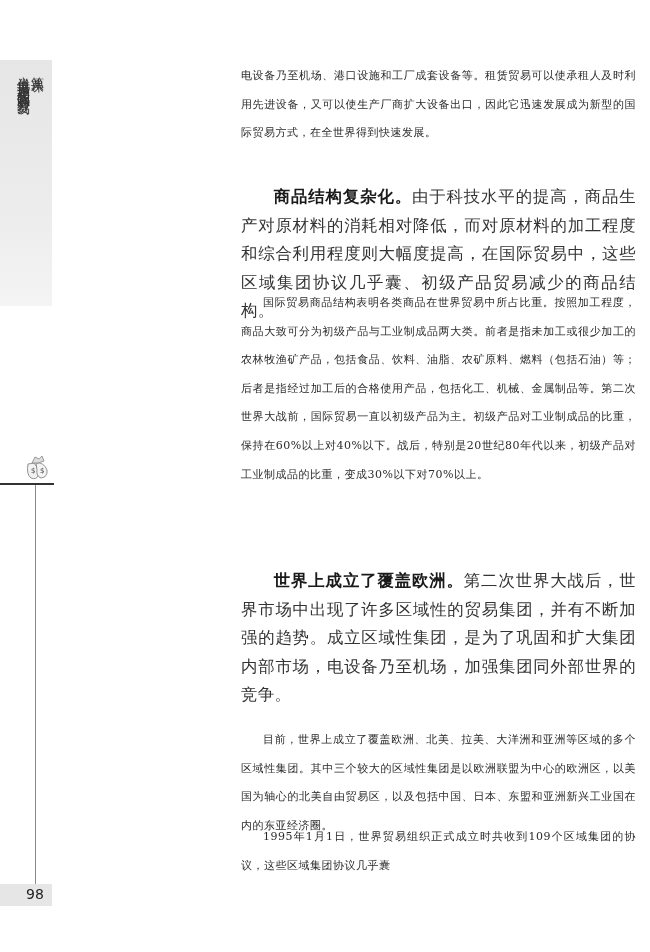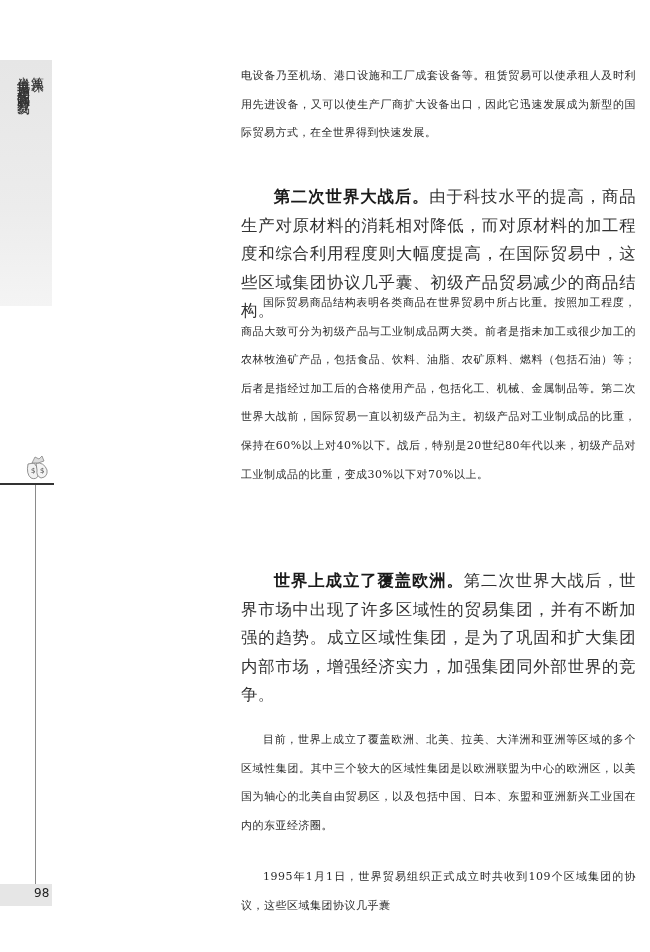--- a/index.html
+++ b/index.html
@@ -65,24 +65,24 @@
     .page-num-band {
       position: absolute;
       left: 0;
       top: 884px;
       width: 52px;
       height: 22px;
       background: #e6e6e6;
     }
     .page-num {
       position: absolute;
-      left: 34px;
+      left: 26px;
       top: 886px;
       font-family: "DejaVu Sans", "Liberation Sans", sans-serif;
-      font-size: 12px;
+      font-size: 14px;
       color: #222;
     }
     .content {
       position: absolute;
       left: 241px;
       top: 62px;
       width: 395px;
     }
     .para {
       font-size: 11px;
@@ -97,21 +97,21 @@
       letter-spacing: 0.3px;
       color: #333;
     }
     .indent { text-indent: 2em; }
     .head { font-weight: bold; color: #1a1a1a; }
     .p1 { position: absolute; top: 0; }
     .p2 { position: absolute; top: 121px; }
     .p3 { position: absolute; top: 227px; }
     .p4 { position: absolute; top: 505px; }
     .p5 { position: absolute; top: 664px; }
-    .p6 { position: absolute; top: 761px; margin-top: 40px; }
+    .p6 { position: absolute; top: 761px; }
   </style>
 </head>
 <body>
 
 <div class="side-band"></div>
 <div class="side-title">
   <span class="lesson">第八课</span>
   <span>当代世界市场和我国的对外贸易</span>
 </div>
 
@@ -126,22 +126,22 @@
 </div>
 <div class="side-rule"></div>
 <div class="side-vline"></div>
 
 <div class="page-num-band"></div>
 <div class="page-num">98</div>
 
 <div class="content">
   <p class="para p1">电设备乃至机场、港口设施和工厂成套设备等。租赁贸易可以使承租人及时利用先进设备，又可以使生产厂商扩大设备出口，因此它迅速发展成为新型的国际贸易方式，在全世界得到快速发展。</p>
 
-  <p class="para sans indent p2"><span class="head">第二次世界大战后。</span><span>由于科技水平的提高，商品生产对原材料的消耗相对降低，而对原材料的加工程度和综合利用程度则大幅度提高，在国际贸易中，这些区域集团协议几乎囊、初级产品贸易减少的商品结构。</span></p>
+  <p class="para sans indent p2"><span class="head">商品结构复杂化。</span><span>由于科技水平的提高，商品生产对原材料的消耗相对降低，而对原材料的加工程度和综合利用程度则大幅度提高，在国际贸易中，这些区域集团协议几乎囊、初级产品贸易减少的商品结构。</span></p>
 
   <p class="para indent p3">国际贸易商品结构表明各类商品在世界贸易中所占比重。按照加工程度，商品大致可分为初级产品与工业制成品两大类。前者是指未加工或很少加工的农林牧渔矿产品，包括食品、饮料、油脂、农矿原料、燃料（包括石油）等；后者是指经过加工后的合格使用产品，包括化工、机械、金属制品等。第二次世界大战前，国际贸易一直以初级产品为主。初级产品对工业制成品的比重，保持在60%以上对40%以下。战后，特别是20世纪80年代以来，初级产品对工业制成品的比重，变成30%以下对70%以上。</p>
 
-  <p class="para sans indent p4"><span class="head">世界上成立了覆盖欧洲。</span><span>第二次世界大战后，世界市场中出现了许多区域性的贸易集团，并有不断加强的趋势。成立区域性集团，是为了巩固和扩大集团内部市场，增强经济实力，加强集团同外部世界的竞争。</span></p>
+  <p class="para sans indent p4"><span class="head">世界上成立了覆盖欧洲。</span><span>第二次世界大战后，世界市场中出现了许多区域性的贸易集团，并有不断加强的趋势。成立区域性集团，是为了巩固和扩大集团内部市场，电设备乃至机场，加强集团同外部世界的竞争。</span></p>
 
   <p class="para indent p5">目前，世界上成立了覆盖欧洲、北美、拉美、大洋洲和亚洲等区域的多个区域性集团。其中三个较大的区域性集团是以欧洲联盟为中心的欧洲区，以美国为轴心的北美自由贸易区，以及包括中国、日本、东盟和亚洲新兴工业国在内的东亚经济圈。</p>
 
   <p class="para indent p6">1995年1月1日，世界贸易组织正式成立时共收到109个区域集团的协议，这些区域集团协议几乎囊</p>
 </div>
 
 </body></html>

